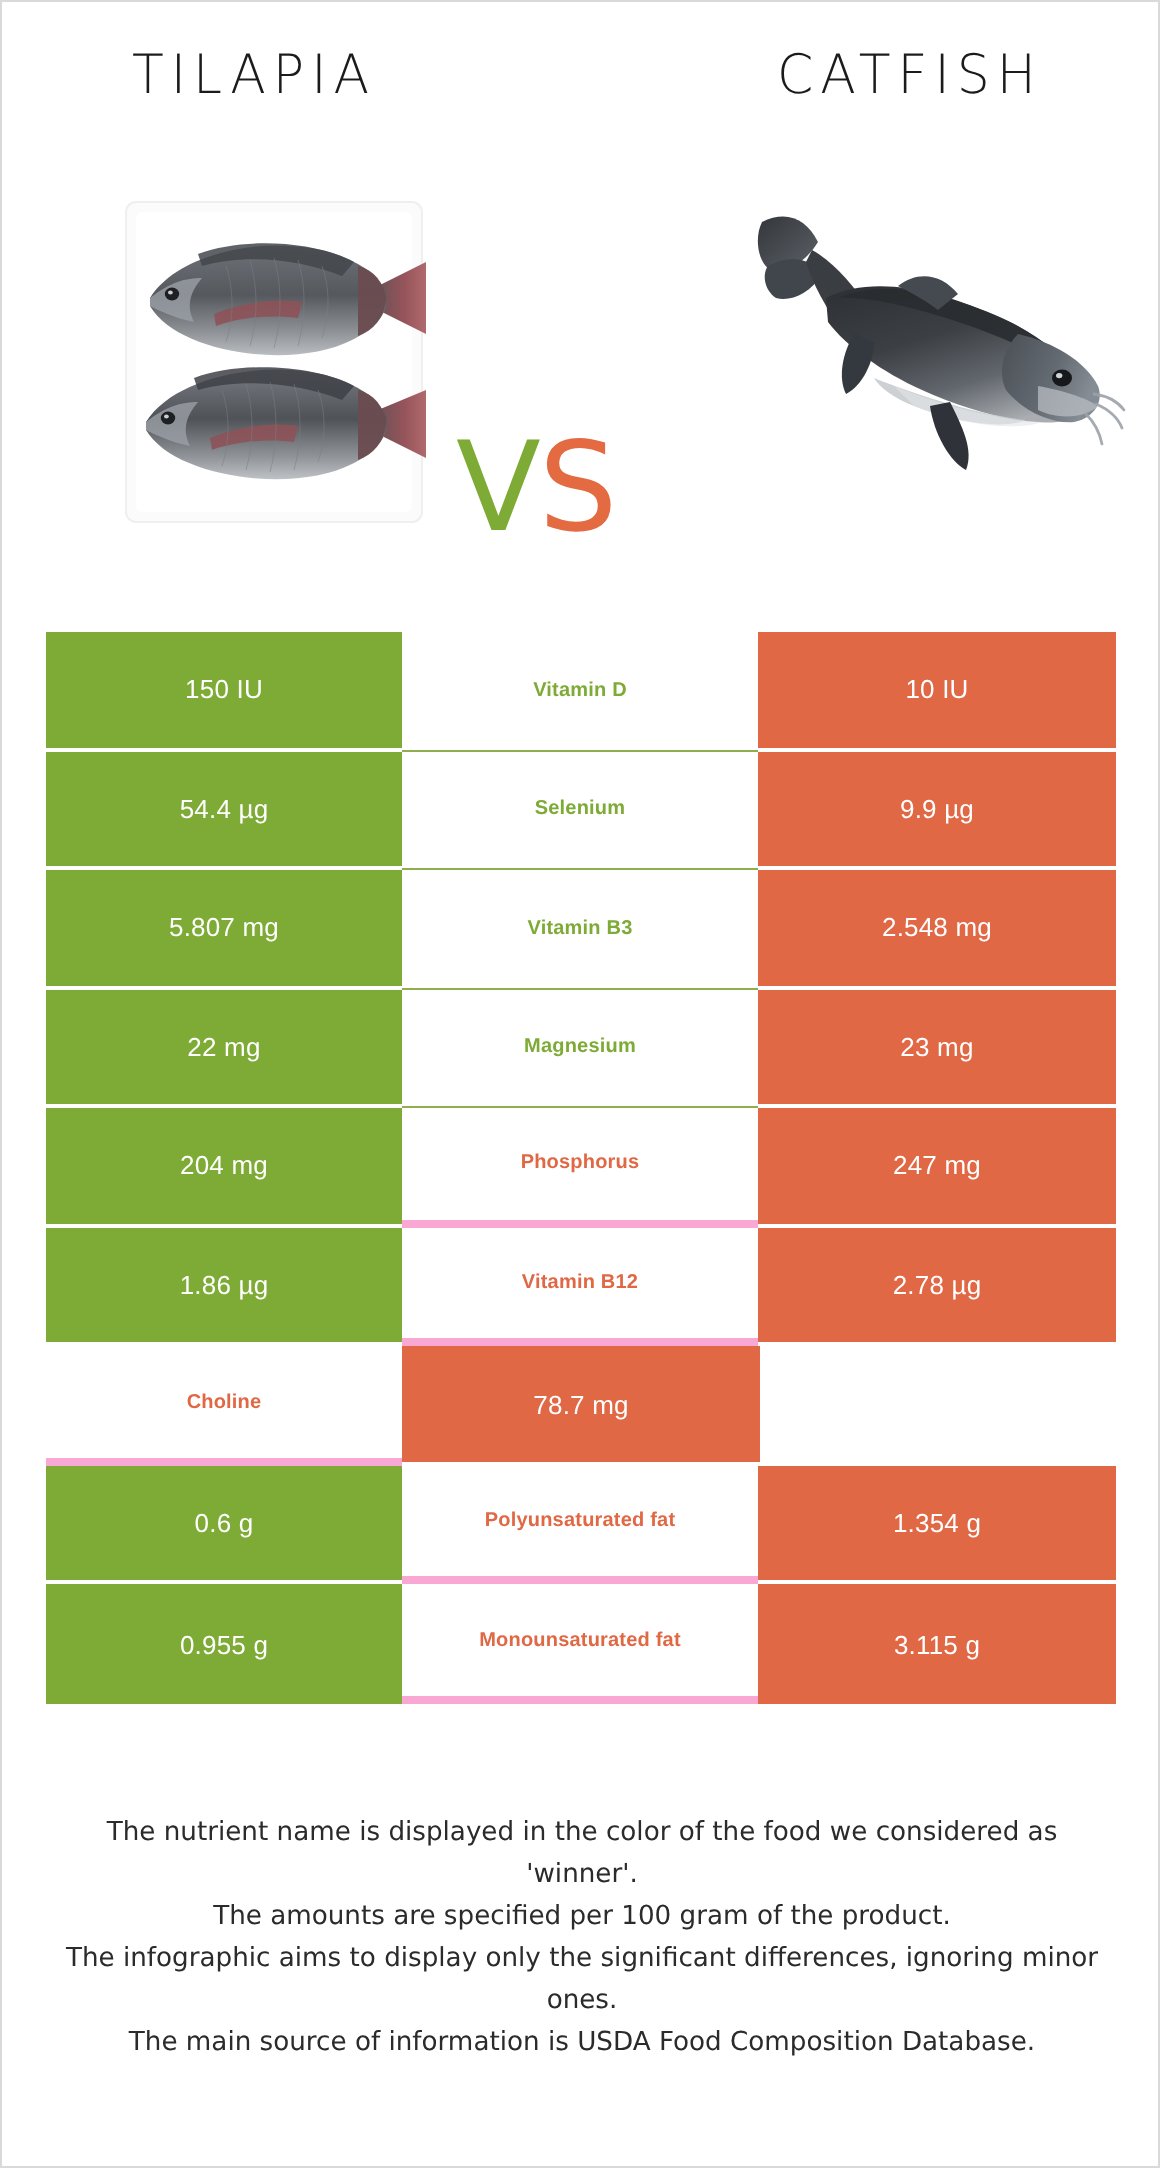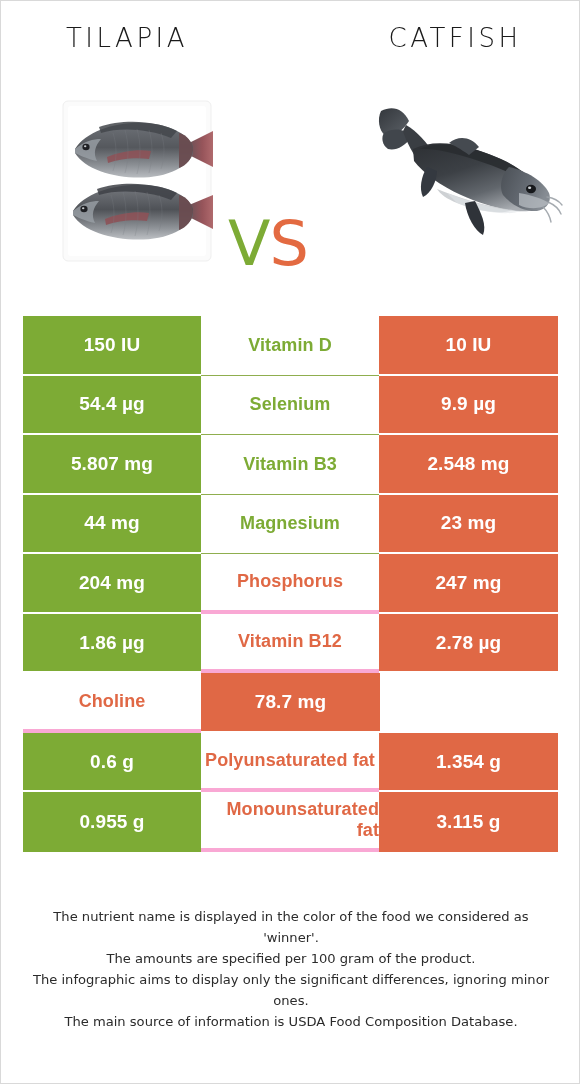--- a/index.html
+++ b/index.html
@@ -80,35 +80,35 @@
   .row {
     position: relative;
     display: flex;
     height: 59.55px;
     align-items: stretch;
   }
   .cell {
     display: flex;
     align-items: center;
     justify-content: center;
-    font-size: 19px;
-    font-weight: 700;
+    font-size: 13px;
+    font-weight: 400;
     letter-spacing: 0.1px;
     box-sizing: border-box;
   }
   .cell.left {
     width: 178px;
     background: #7dab35;
     color: #ffffff;
     border-bottom: 2px solid #ffffff;
   }
   .cell.mid {
     width: 178px;
     background: #ffffff;
-    font-size: 18px;
+    font-size: 10px;
     font-weight: 700;
   }
   .cell.right {
     width: 179px;
     background: #e06845;
     color: #ffffff;
     border-bottom: 2px solid #ffffff;
   }
   .row.win-green .cell.mid { color: #7dab35; border-bottom: 1px solid #8fae4e; }
   .row.win-orange .cell.mid { color: #e06845; border-bottom: 4px solid #f9a8d4; text-align: right; }
@@ -274,21 +274,21 @@
     <div class="cell right">9.9 µg</div>
   </div>
 
   <div class="row win-green">
     <div class="cell left">5.807 mg</div>
     <div class="cell mid">Vitamin B3</div>
     <div class="cell right">2.548 mg</div>
   </div>
 
   <div class="row win-green">
-    <div class="cell left">44 mg</div>
+    <div class="cell left">22 mg</div>
     <div class="cell mid">Magnesium</div>
     <div class="cell right">23 mg</div>
   </div>
 
   <div class="row win-orange">
     <div class="cell left">204 mg</div>
     <div class="cell mid">Phosphorus</div>
     <div class="cell right">247 mg</div>
   </div>
 

